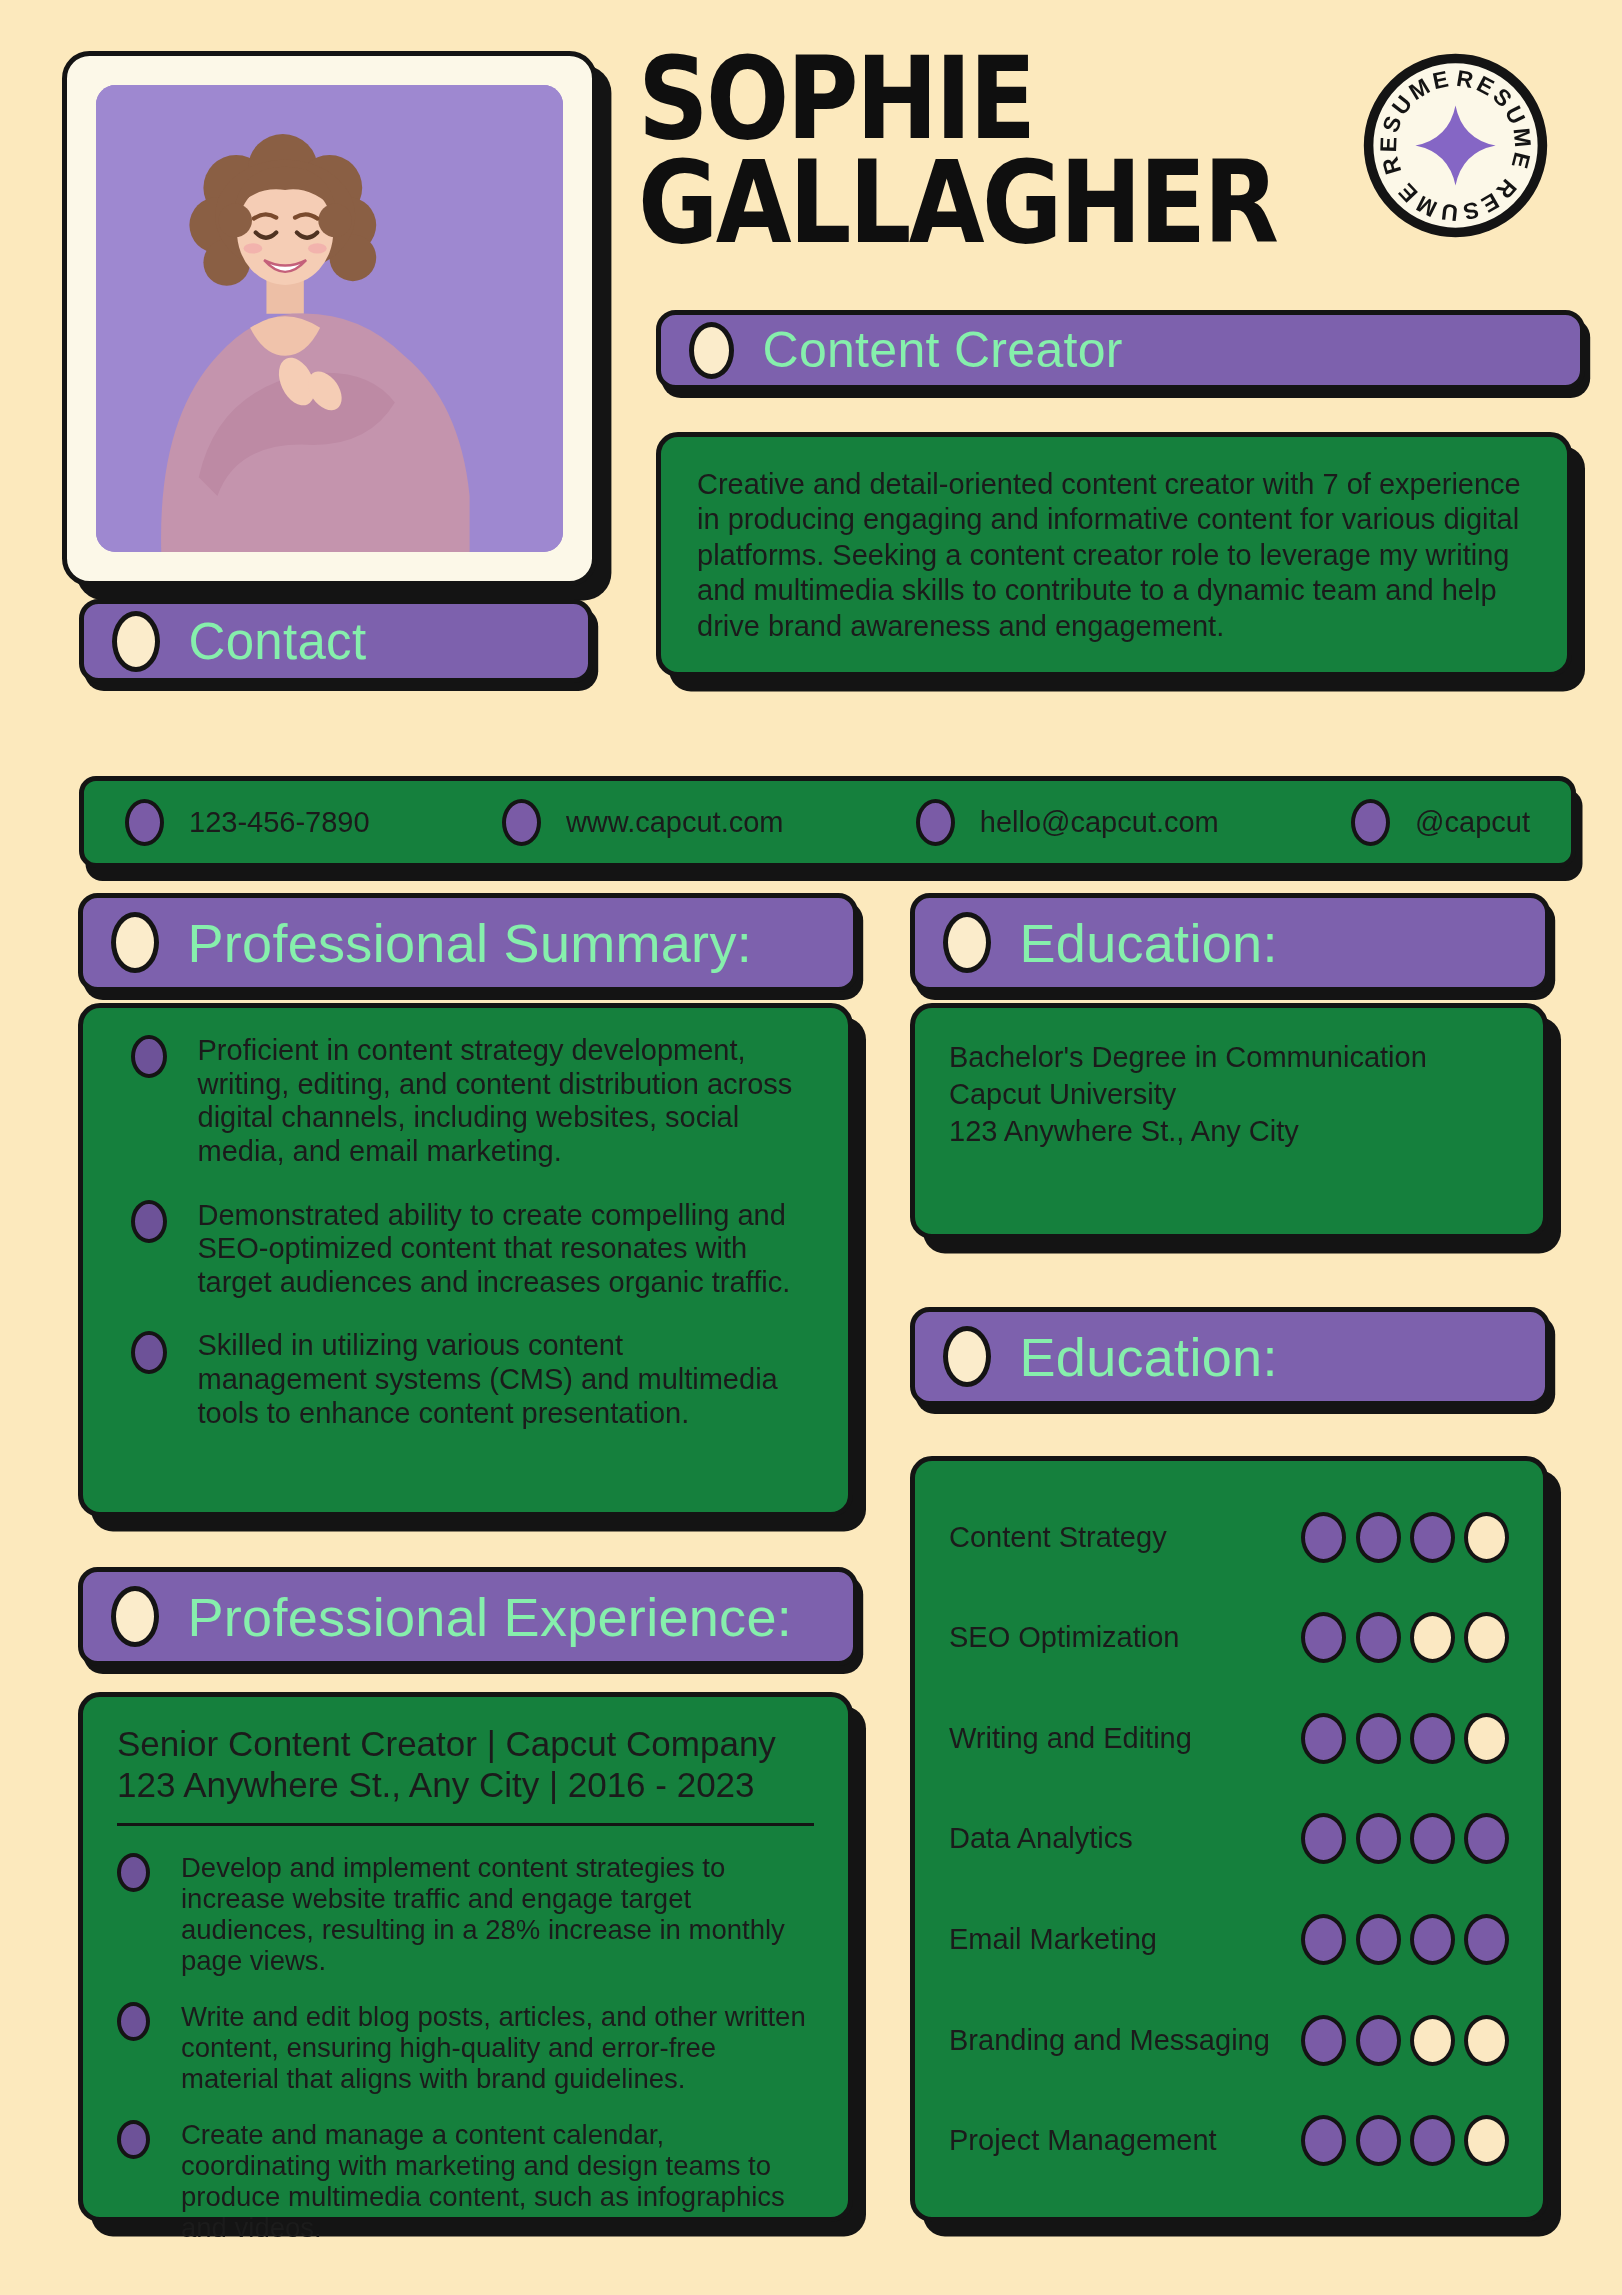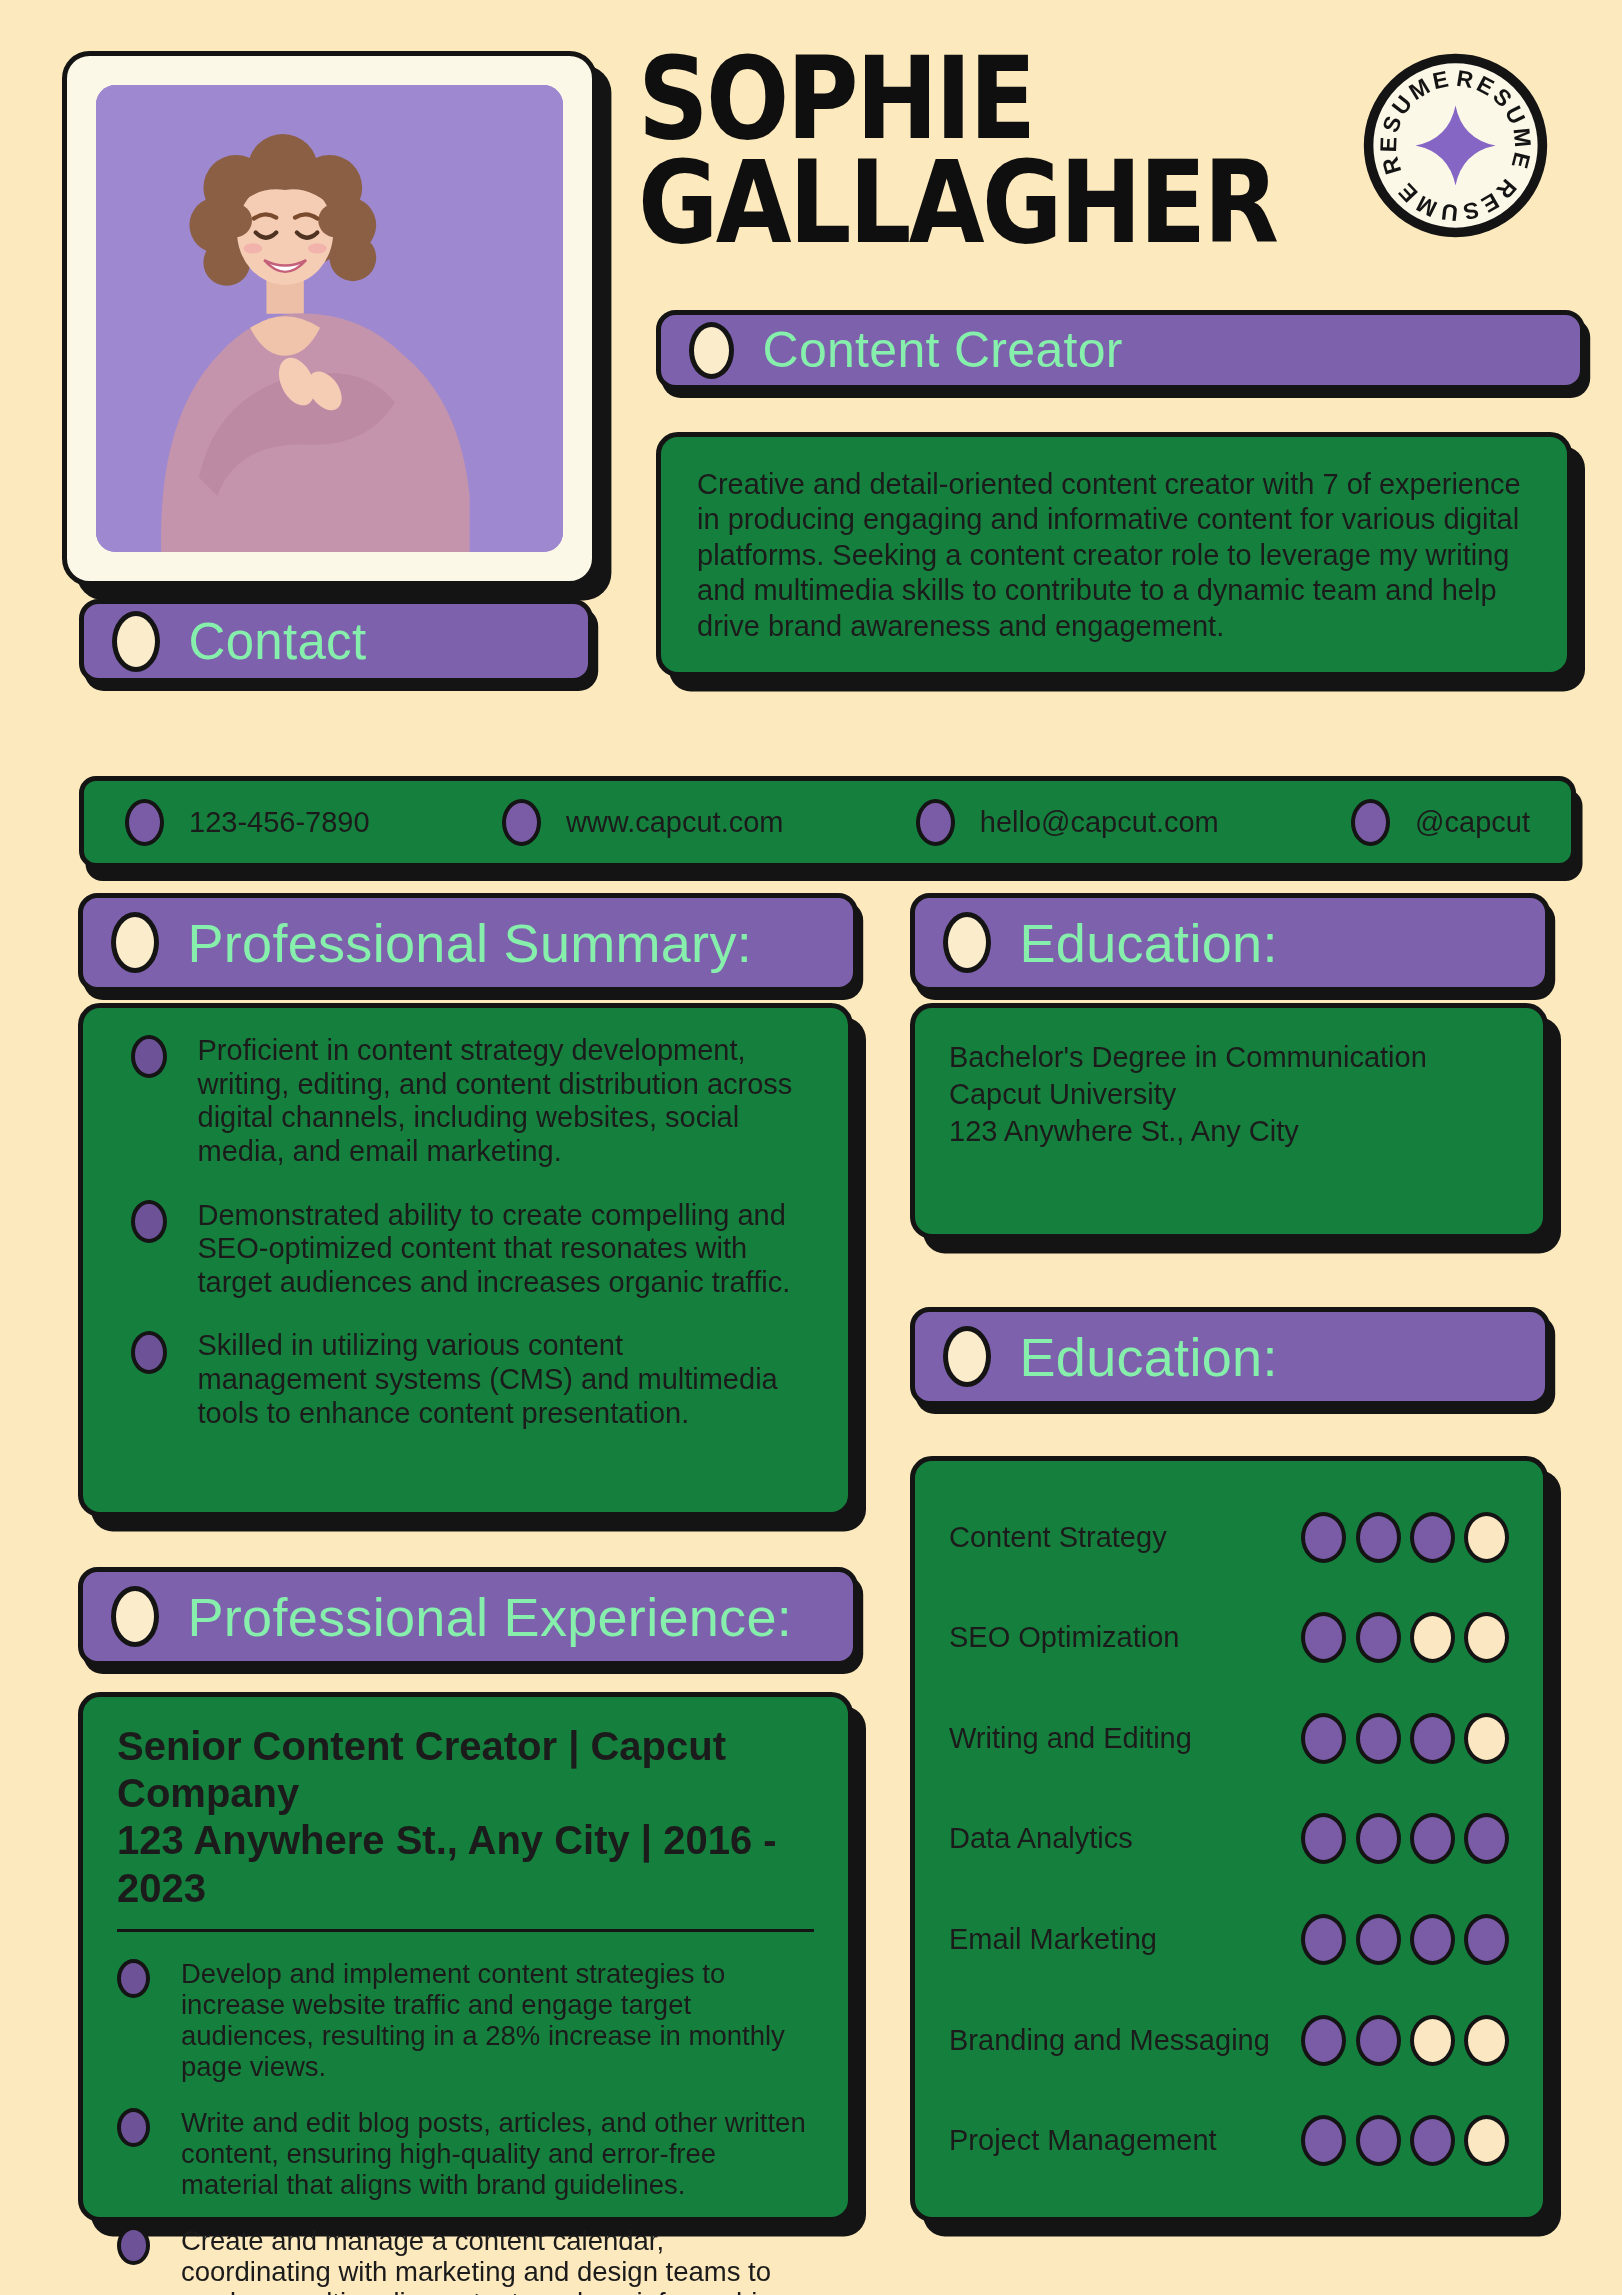--- a/index.html
+++ b/index.html
@@ -88,21 +88,21 @@
   .bul{width:27.5px;height:35px;flex:none;margin-top:1.3px;
        background:#6d5298;border:4.6px solid #141414;border-radius:50%;}
   .ps-card ul.blist{font-size:29px;line-height:1.16;}
   .ps-card ul.blist li{margin-bottom:30px;}
   .pe-card ul.blist{font-size:27.5px;line-height:1.13;}
   .pe-card ul.blist li{margin-bottom:25px;}
   .pe-card ul.blist .bul{width:25px;height:31px;}
   ul.blist p{margin:0;}
 
   
-  .job-head{font-size:40px;font-weight:bold;line-height:1.18;}
+  .job-head{font-size:35px;font-weight:normal;line-height:1.18;}
   .pe-divider{border:none;border-top:3.9px solid #141414;margin:17px 0 26px 0;}
 
   
   .skill-row{display:flex;align-items:center;justify-content:space-between;}
   .skill-label{font-size:29px;}
   .dots{display:flex;gap:9.2px;}
   .dot{width:37px;height:43px;border:4.6px solid #141414;border-radius:50%;background:#fbe8c2;}
   .dot.filled{background:#7a5ba6;}
 </style>
 </head>

